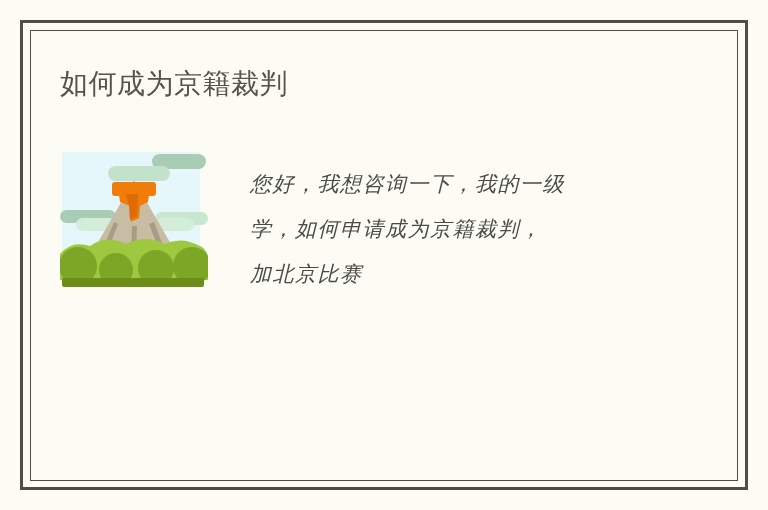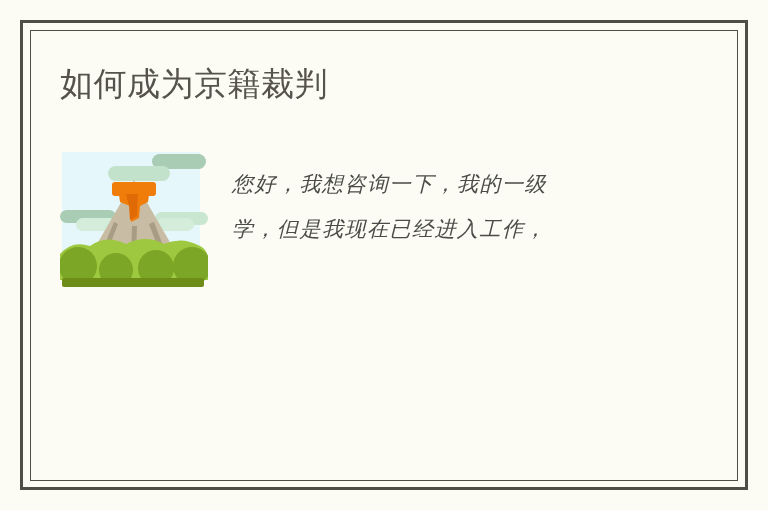--- a/index.html
+++ b/index.html
@@ -44,21 +44,21 @@
     border: 1px solid #4e4e46;
     box-sizing: border-box;
     pointer-events: none;
   }
 
   
   .title {
     position: absolute;
     left: 60px;
     top: 64px;
-    font-size: 33px;
+    font-size: 28px;
     line-height: 40px;
     letter-spacing: 0.5px;
     color: #55534c;
     font-family: "Liberation Sans", "DejaVu Sans", sans-serif;
     font-weight: 400;
     white-space: nowrap;
   }
 
   
   .content {
@@ -93,20 +93,21 @@
     font-size: 21px;
     line-height: 45px;
     letter-spacing: 1.5px;
     font-family: "DejaVu Serif", "Liberation Serif", serif;
     font-style: italic;
     font-weight: 400;
   }
   .body-text .ln {
     display: block;
     white-space: nowrap;
+    margin-left: 18px;
   }
 </style>
 </head>
 <body>
 
 <div id="page">
 
   <div class="frame-outer"></div>
   <div class="frame-inner"></div>
 
@@ -142,17 +143,18 @@
         <circle cx="56" cy="120" r="17" fill="#7ba626"></circle>
         <circle cx="96" cy="118" r="18" fill="#7ba626"></circle>
         <circle cx="132" cy="116" r="19" fill="#7ba626"></circle>
 
         <rect x="2" y="128" width="142" height="9" rx="2" fill="#6e8c18"></rect>
       </svg>
     </div>
 
     <div class="body-text">
       <span class="ln">您好，我想咨询一下，我的一级</span>
-      <span class="ln">学，但是我现在已经进入工作，</span>
+      <span class="ln">学，如何申请成为京籍裁判，</span>
+      <span class="ln">加北京比赛</span>
     </div>
 
   </div>
 </div>
 
 </body></html>

